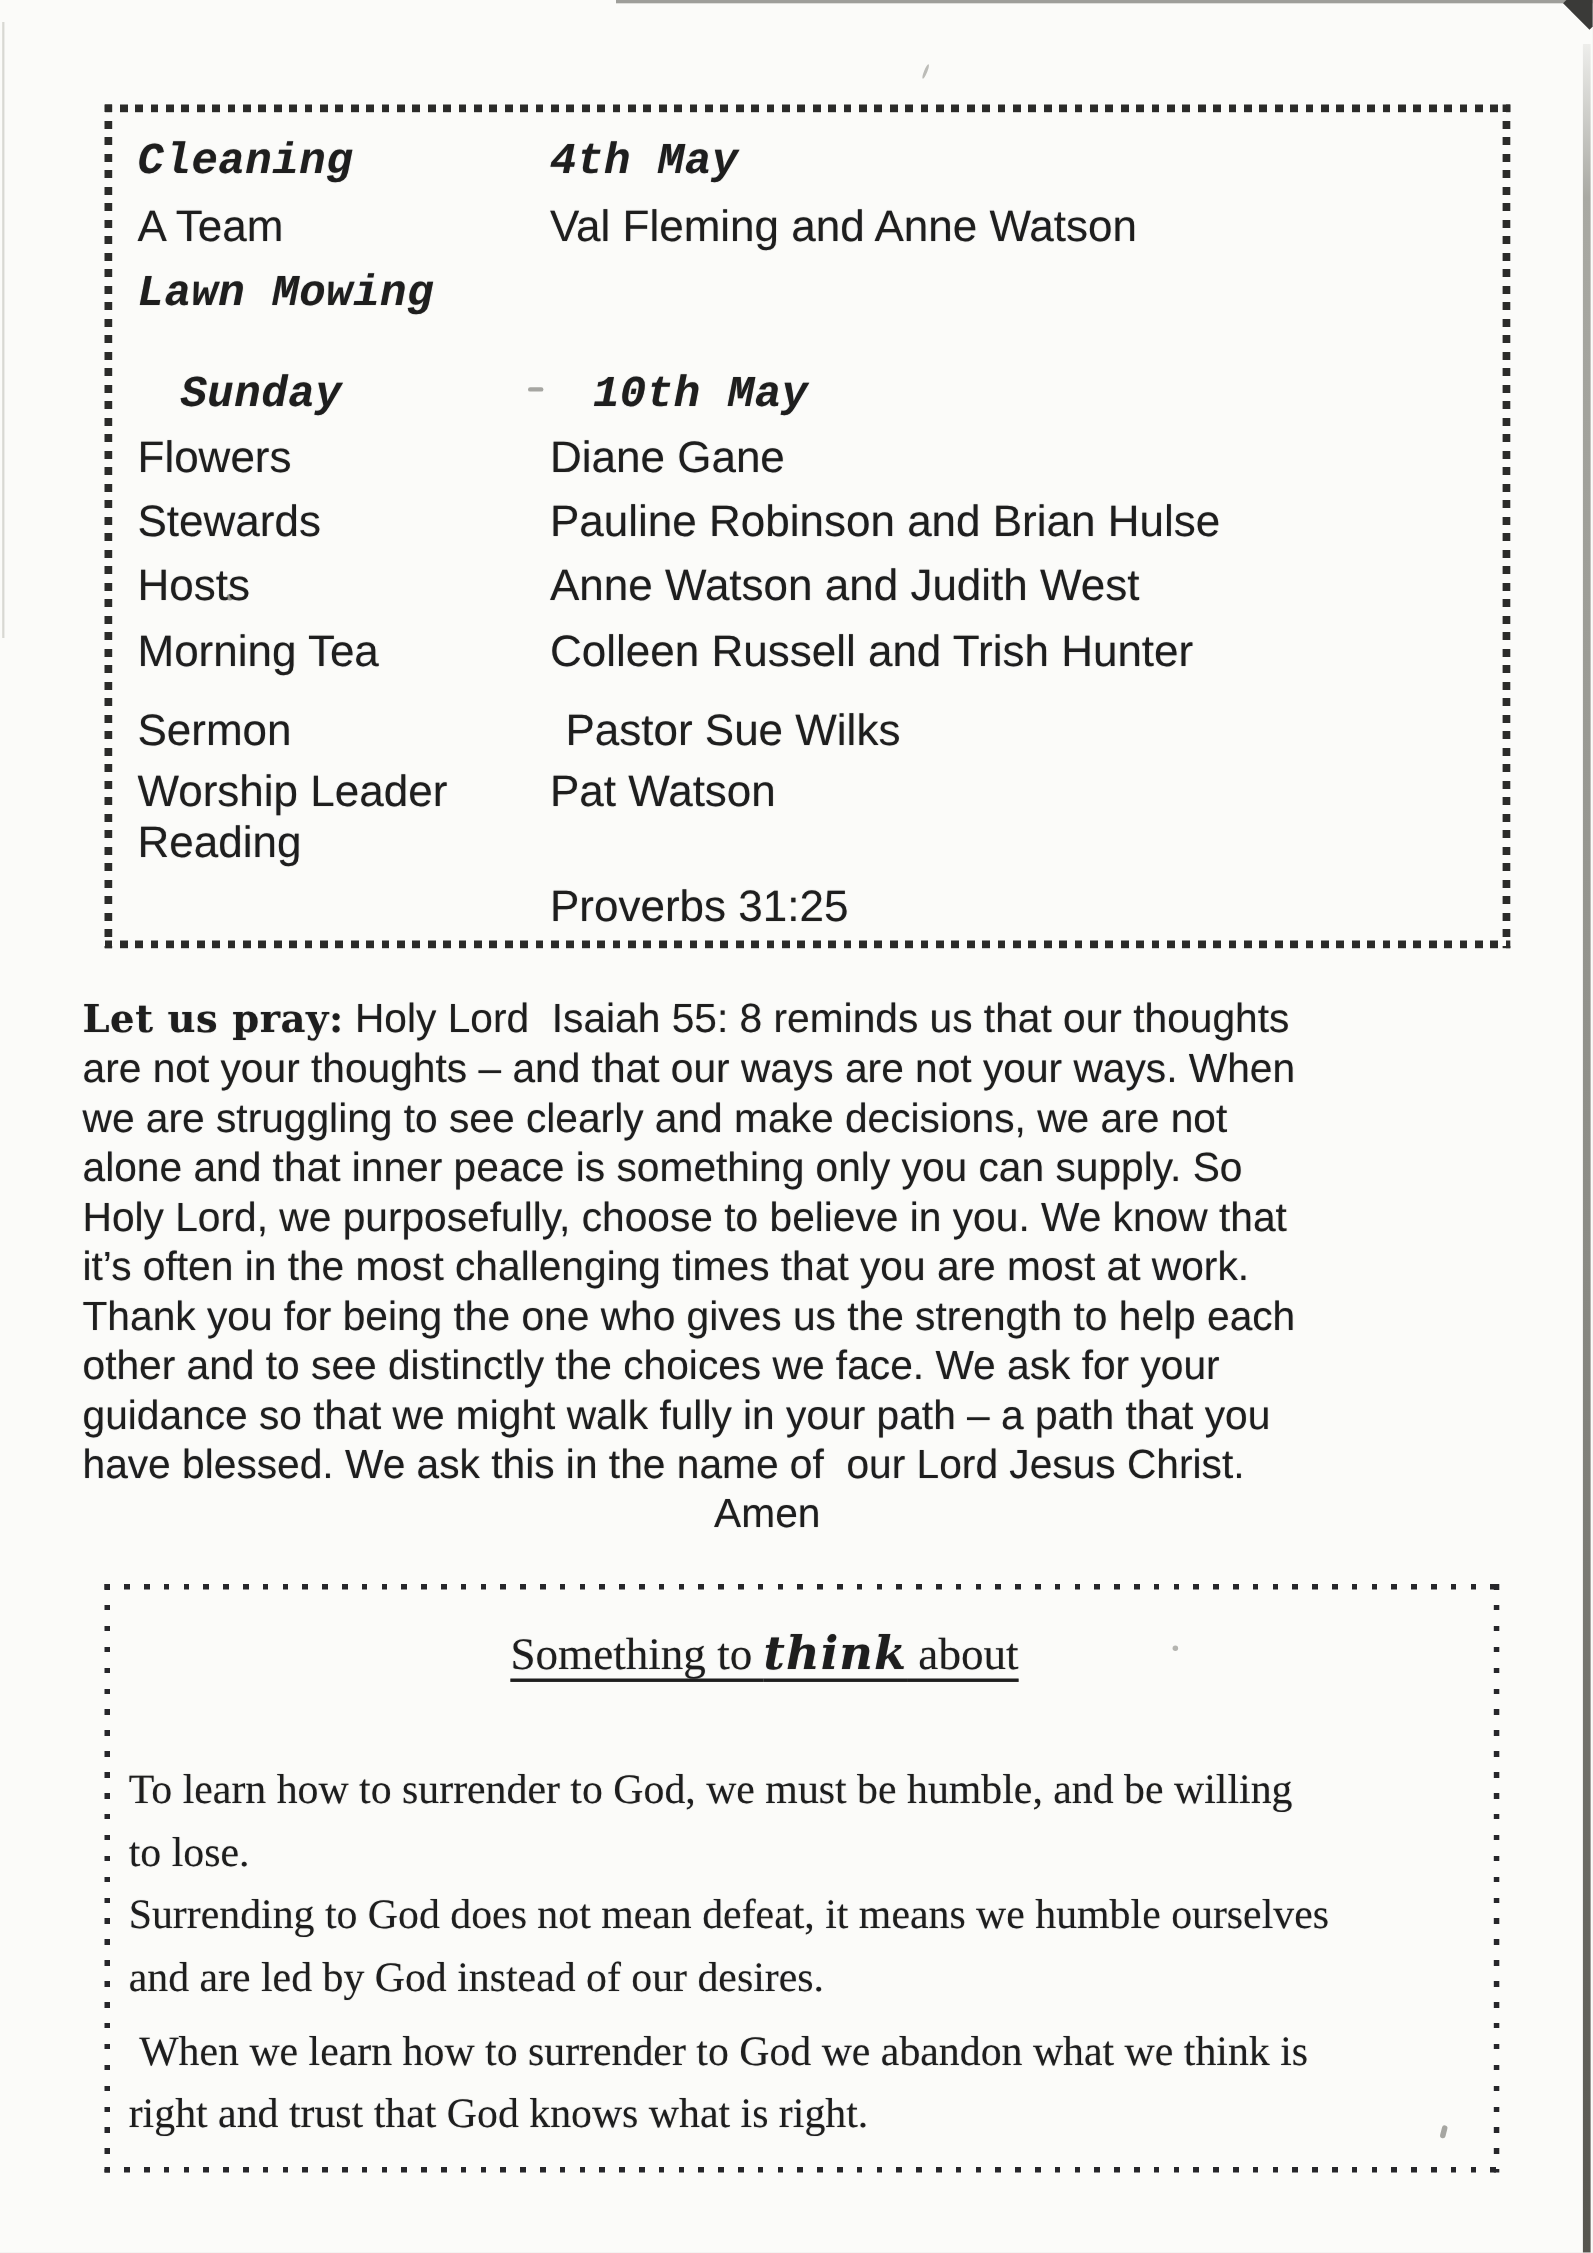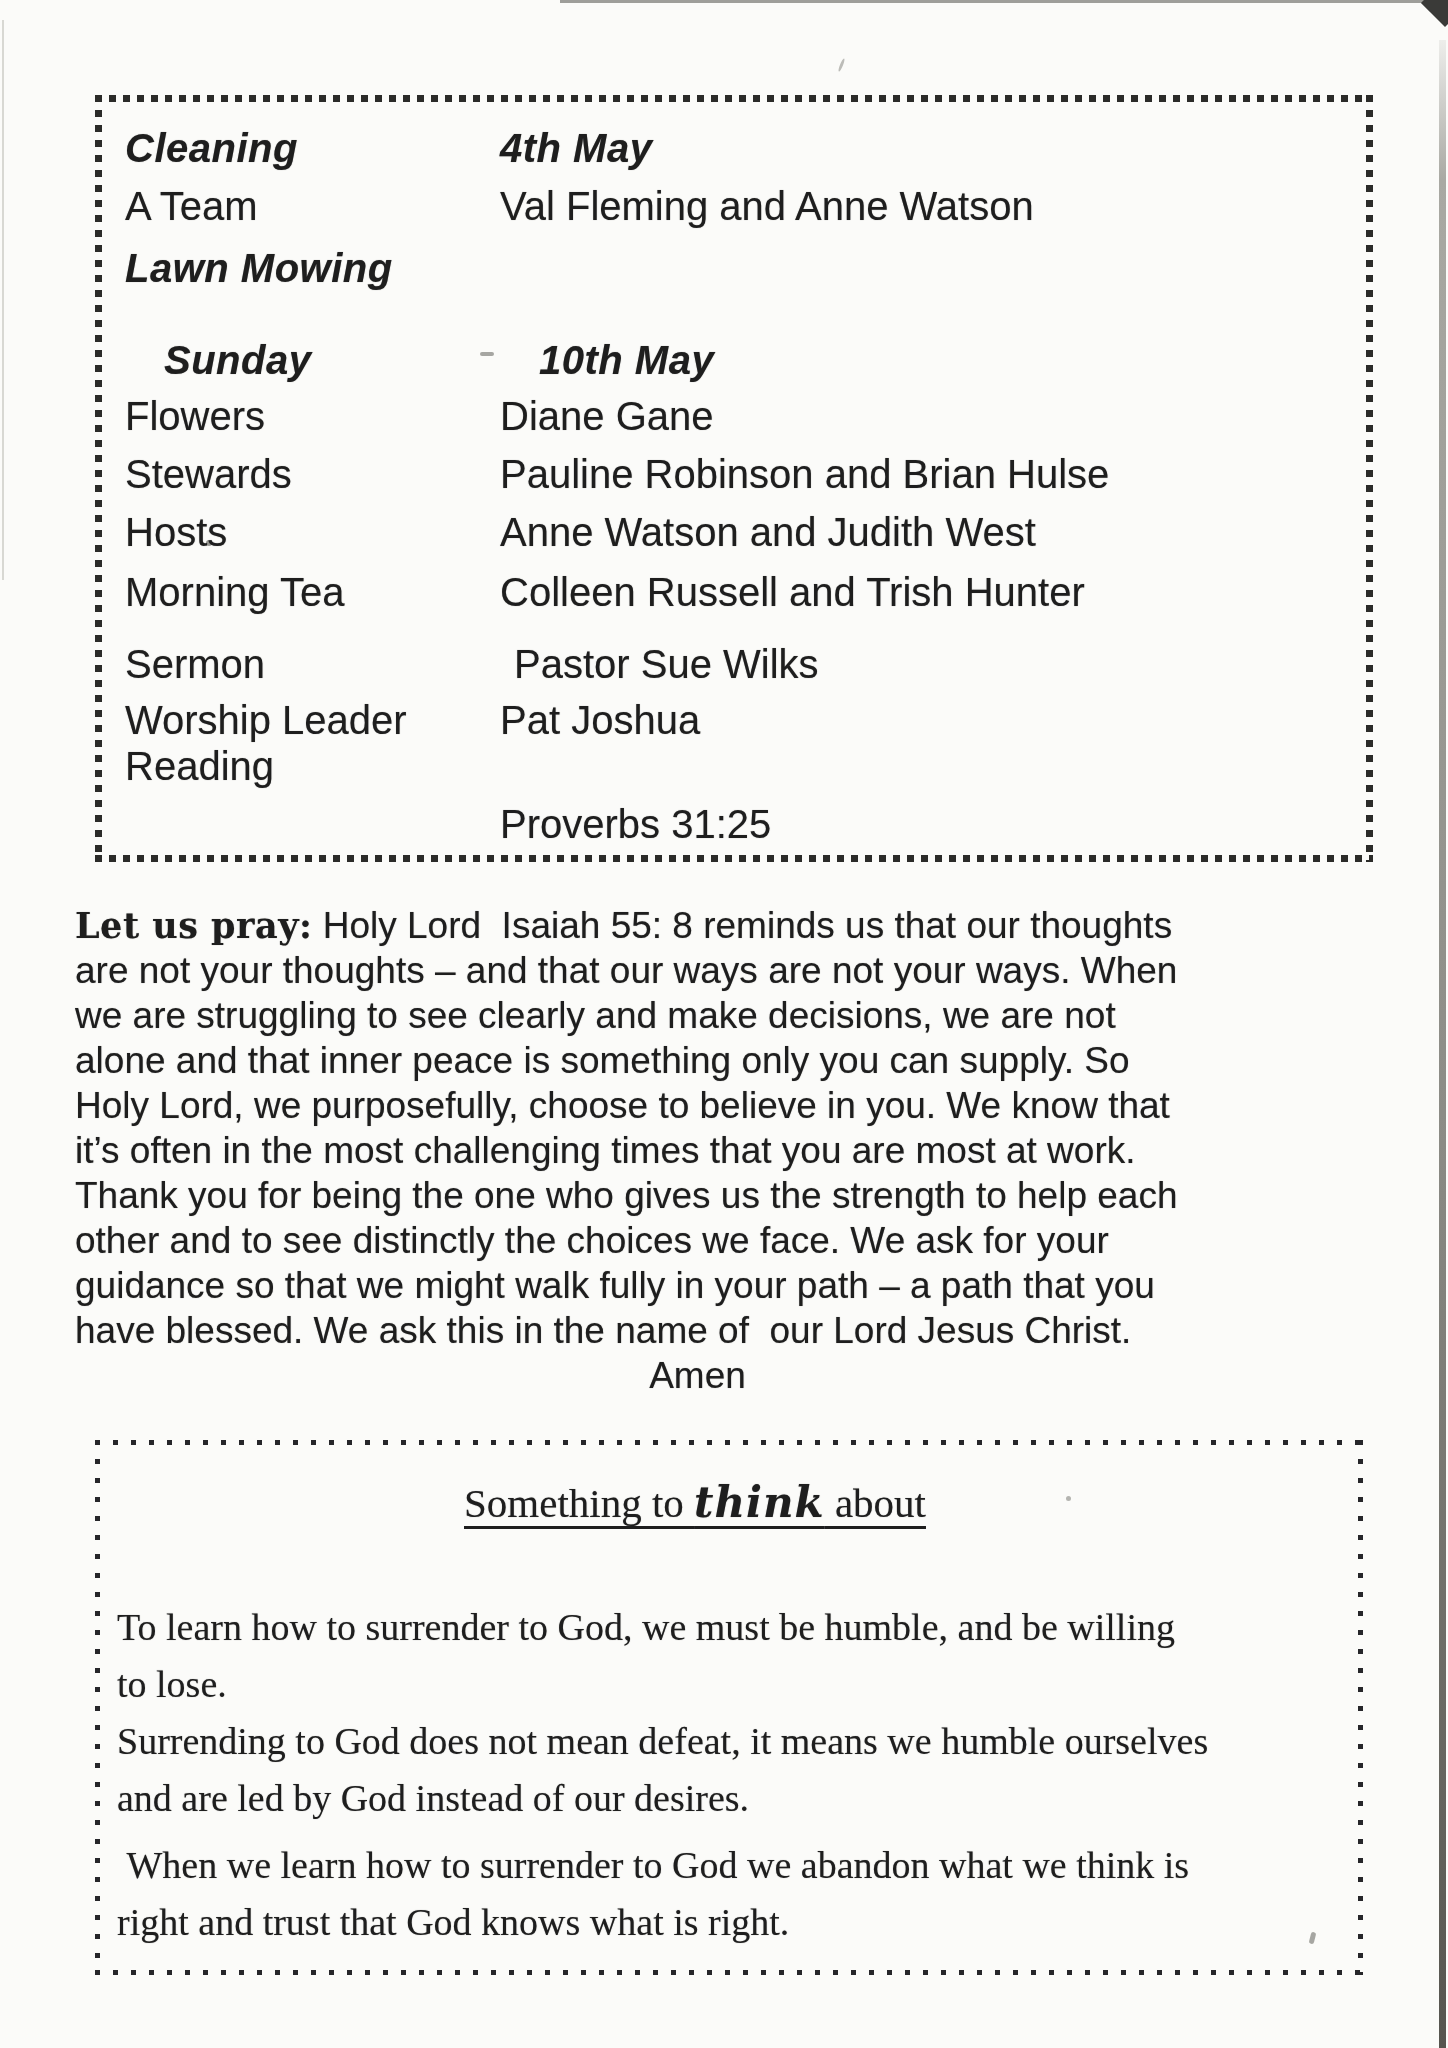--- a/index.html
+++ b/index.html
@@ -25,21 +25,21 @@
   .sq-h{ height:7px; left:0; right:0;
     background:repeating-linear-gradient(90deg,#2b2b29 0 7px,transparent 7px 14px); }
   .sq-v{ width:7px; top:0; bottom:0;
     background:repeating-linear-gradient(180deg,#2b2b29 0 7px,transparent 7px 15px); }
   .sq-h.t{top:0;} .sq-h.b{bottom:0;}
   .sq-v.l{left:0;} .sq-v.r{right:0;}
 
   .roster-row{ display:flex; line-height:46px; font-size:40px; }
   .rl{ flex:0 0 375px; white-space:pre; }
   .rv{ white-space:pre; }
-  .hdr{ font-weight:bold; font-style:italic; letter-spacing:.5px; }
+  .hdr{ font-weight:bold; font-style:italic; letter-spacing:.5px;font-family:Liberation Mono, monospace; }
   .m12{margin-top:12px;} .m16{margin-top:16px;} .m46{margin-top:46px;margin-left:39px;}
   .m10{margin-top:10px;} .m14{margin-top:14px;} .m26{margin-top:26px;}
   .m0{margin-top:0;}
   .indent-value .rv{ margin-left:14px; }
 
   
   .prayer{
     position:absolute; left:75px; top:903px; width:1300px;
     font-size:37px; line-height:45px;
     white-space:pre-wrap;
@@ -159,21 +159,21 @@
     <div class="roster-row m14">
       <span class="rl">Morning Tea</span>
       <span class="rv">Colleen Russell and Trish Hunter</span>
     </div>
     <div class="roster-row m26 indent-value">
       <span class="rl">Sermon</span>
       <span class="rv">Pastor Sue Wilks</span>
     </div>
     <div class="roster-row m10">
       <span class="rl">Worship Leader</span>
-      <span class="rv">Pat Joshua</span>
+      <span class="rv">Pat Watson</span>
     </div>
     <div class="roster-row m0">
       <span class="rl">Reading</span>
     </div>
     <div class="roster-row m12">
       <span class="rl"></span>
       <span class="rv">Proverbs 31:25</span>
     </div>
   </div>
 

